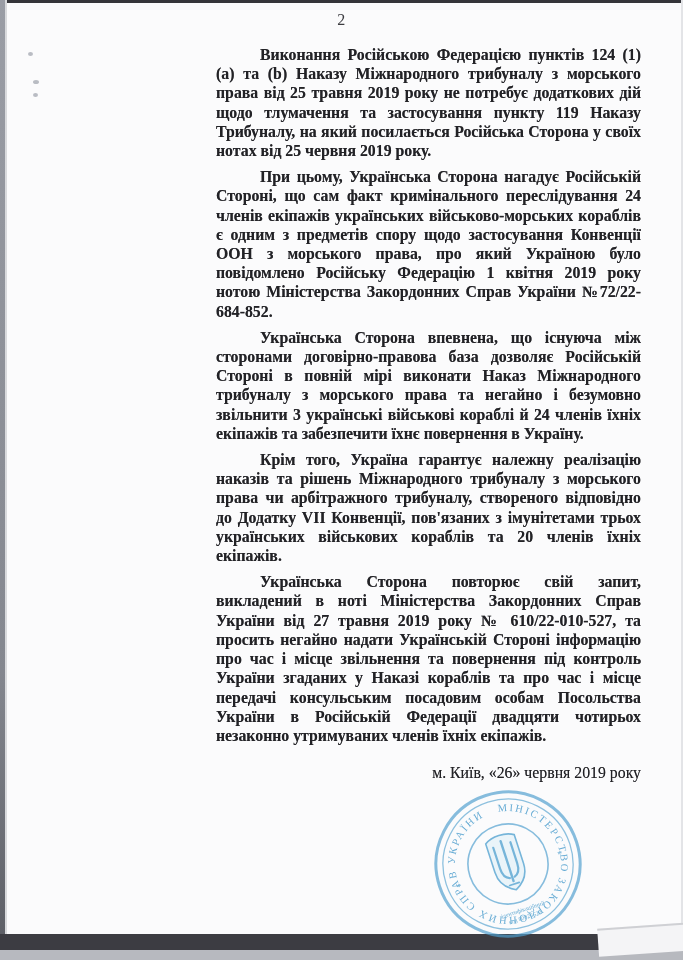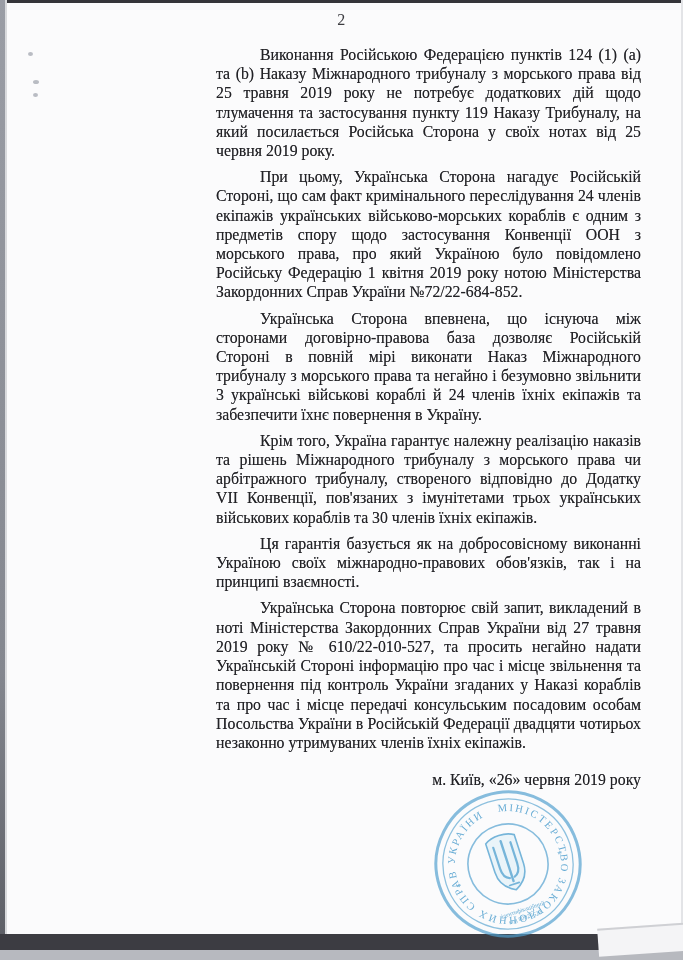--- a/index.html
+++ b/index.html
@@ -39,20 +39,21 @@
     position:absolute;left:216px;top:45px;width:425px;
     color:#222226;
     font-size:15.8px;line-height:19.2px;
     text-shadow:0 0 .4px rgba(30,30,35,.55);
     z-index:2;
   }
   .para{
     margin:0 0 7px 0;
     text-align:justify;
     text-indent:44px;
+    font-weight:bold;
   }
   .dateline{
     margin-top:18px;
     text-align:right;
   }
   .stamp{
     position:absolute;left:420px;top:776px;
     width:176px;height:176px;
     z-index:1;
     opacity:.85;
@@ -105,20 +106,19 @@
       <text x="0" y="50" text-anchor="middle" font-size="6" fill="#4f9fce" stroke="none">ідентифікаційний</text>
       <text x="0" y="58" text-anchor="middle" font-size="6" fill="#4f9fce" stroke="none">код 00026620</text>
     </g>
   </svg>
 
   <div class="textblock">
     <div>
         <p class="para">Виконання Російською Федерацією пунктів 124 (1) (а) та (b) Наказу Міжнародного трибуналу з морського права від 25 травня 2019 року не потребує додаткових дій щодо тлумачення та застосування пункту 119 Наказу Трибуналу, на який посилається Російська Сторона у своїх нотах від 25 червня 2019 року.</p>
         <p class="para">При цьому, Українська Сторона нагадує Російській Стороні, що сам факт кримінального переслідування 24 членів екіпажів українських військово-морських кораблів є одним з предметів спору щодо застосування Конвенції ООН з морського права, про який Україною було повідомлено Російську Федерацію 1 квітня 2019 року нотою Міністерства Закордонних Справ України №72/22-684-852.</p>
         <p class="para">Українська Сторона впевнена, що існуюча між сторонами договірно-правова база дозволяє Російській Стороні в повній мірі виконати Наказ Міжнародного трибуналу з морського права та негайно і безумовно звільнити 3 українські військові кораблі й 24 членів їхніх екіпажів та забезпечити їхнє повернення в Україну.</p>
-        <p class="para">Крім того, Україна гарантує належну реалізацію наказів та рішень Міжнародного трибуналу з морського права чи арбітражного трибуналу, створеного відповідно до Додатку VII Конвенції, пов'язаних з імунітетами трьох українських військових кораблів та 30 членів їхніх екіпажів.</p>
-        <p class="para">Ця гарантія базується як на добросовісному виконанні Україною своїх міжнародно-правових обов'язків, так і на принципі взаємності.</p>
+        <p class="para">Крім того, Україна гарантує належну реалізацію наказів та рішень Міжнародного трибуналу з морського права чи арбітражного трибуналу, створеного відповідно до Додатку VII Конвенції, пов'язаних з імунітетами трьох українських військових кораблів та 20 членів їхніх екіпажів.</p>
         <p class="para">Українська Сторона повторює свій запит, викладений в ноті Міністерства Закордонних Справ України від 27 травня 2019 року № 610/22-010-527, та просить негайно надати Українській Стороні інформацію про час і місце звільнення та повернення під контроль України згаданих у Наказі кораблів та про час і місце передачі консульським посадовим особам Посольства України в Російській Федерації двадцяти чотирьох незаконно утримуваних членів їхніх екіпажів.</p>
       </div>
     <div class="dateline">м. Київ, «26» червня 2019 року</div>
   </div>
 
 </div>
 
 </body></html>

